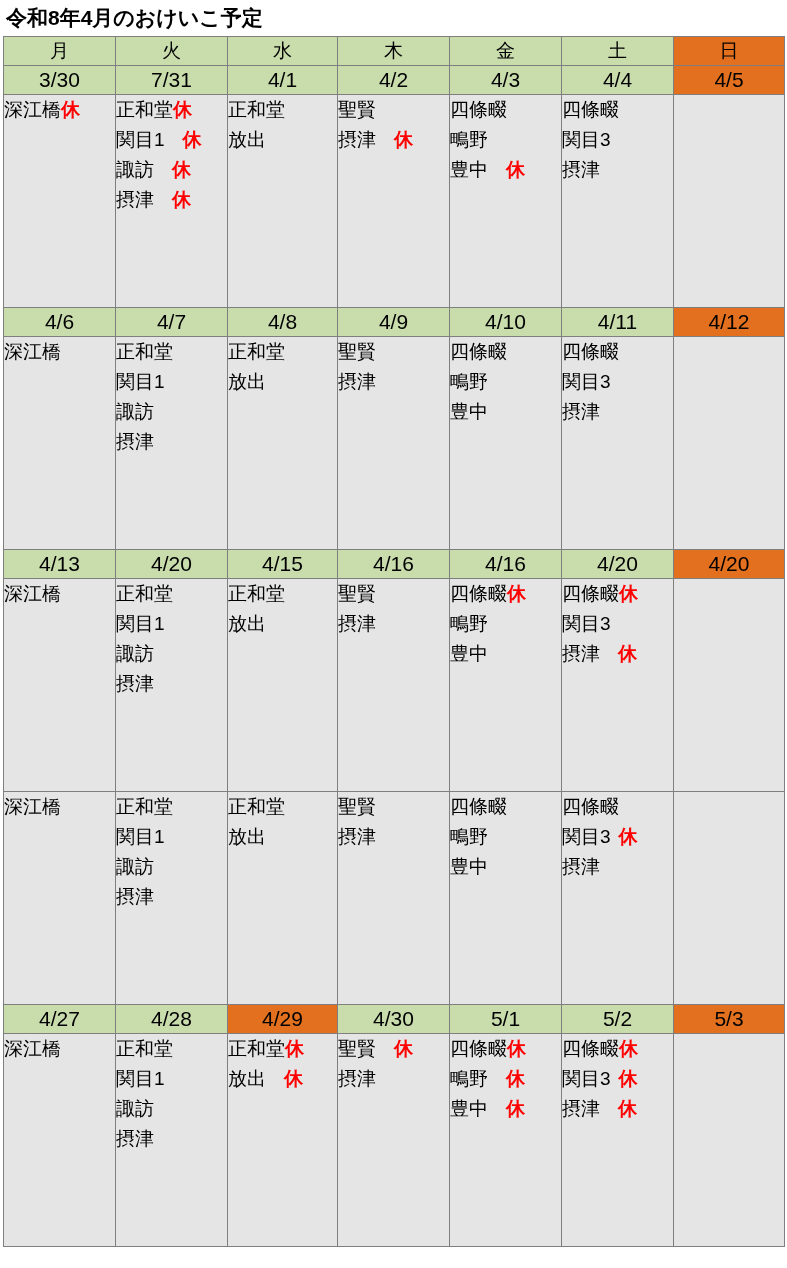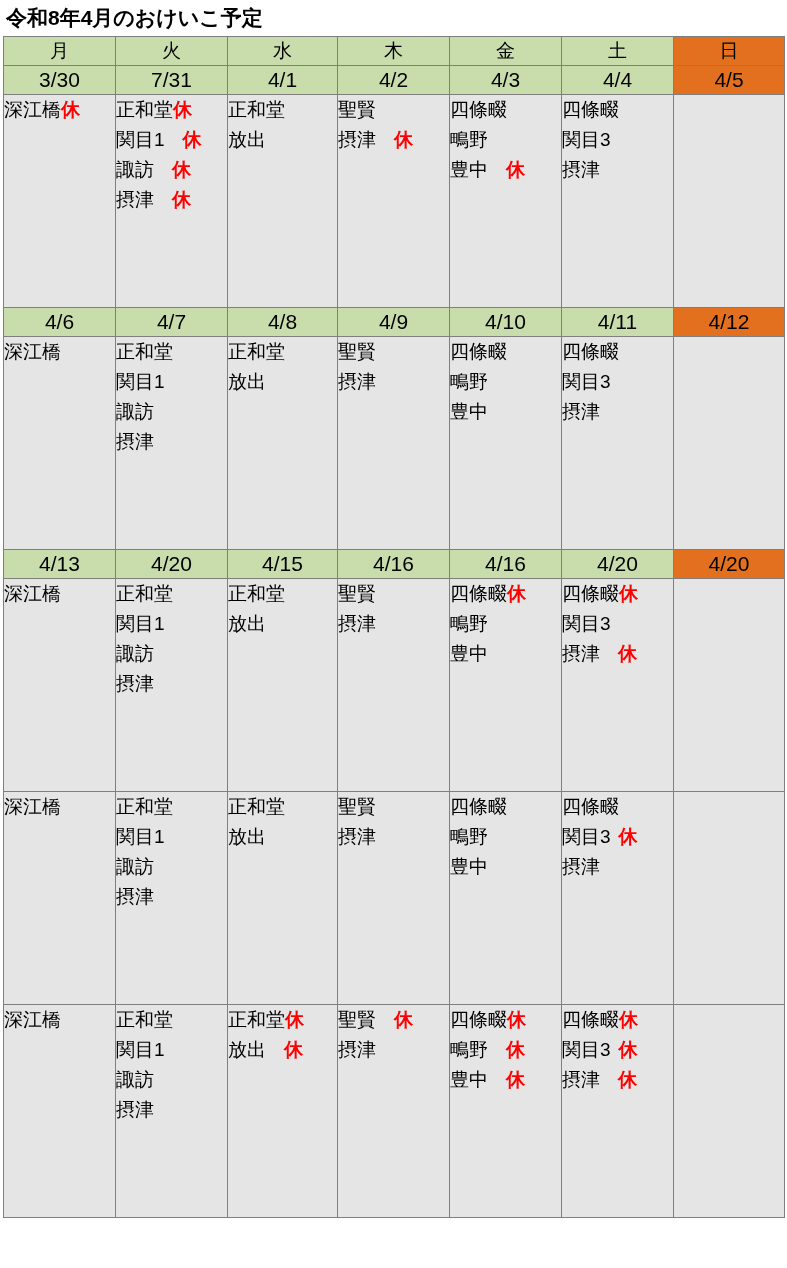--- a/index.html
+++ b/index.html
@@ -242,20 +242,29 @@
           <span class="entry"><span class="name">豊中</span></span>
         </td>
         <td class="body">
           <span class="entry"><span class="name">四條畷</span></span>
           <span class="entry"><span class="name">関目3</span><span class="rest rest-pad2">休</span></span>
           <span class="entry"><span class="name">摂津</span></span>
         </td>
         <td class="body"></td>
       </tr>
       <tr>
+        <td class="date">4/27</td>
+        <td class="date">4/28</td>
+        <td class="date sun">4/29</td>
+        <td class="date">4/30</td>
+        <td class="date">5/1</td>
+        <td class="date">5/2</td>
+        <td class="date sun">5/3</td>
+      </tr>
+      <tr>
         <td class="body">
           <span class="entry"><span class="name">深江橋</span></span>
         </td>
         <td class="body">
           <span class="entry"><span class="name">正和堂</span></span>
           <span class="entry"><span class="name">関目1</span></span>
           <span class="entry"><span class="name">諏訪</span></span>
           <span class="entry"><span class="name">摂津</span></span>
         </td>
         <td class="body">

